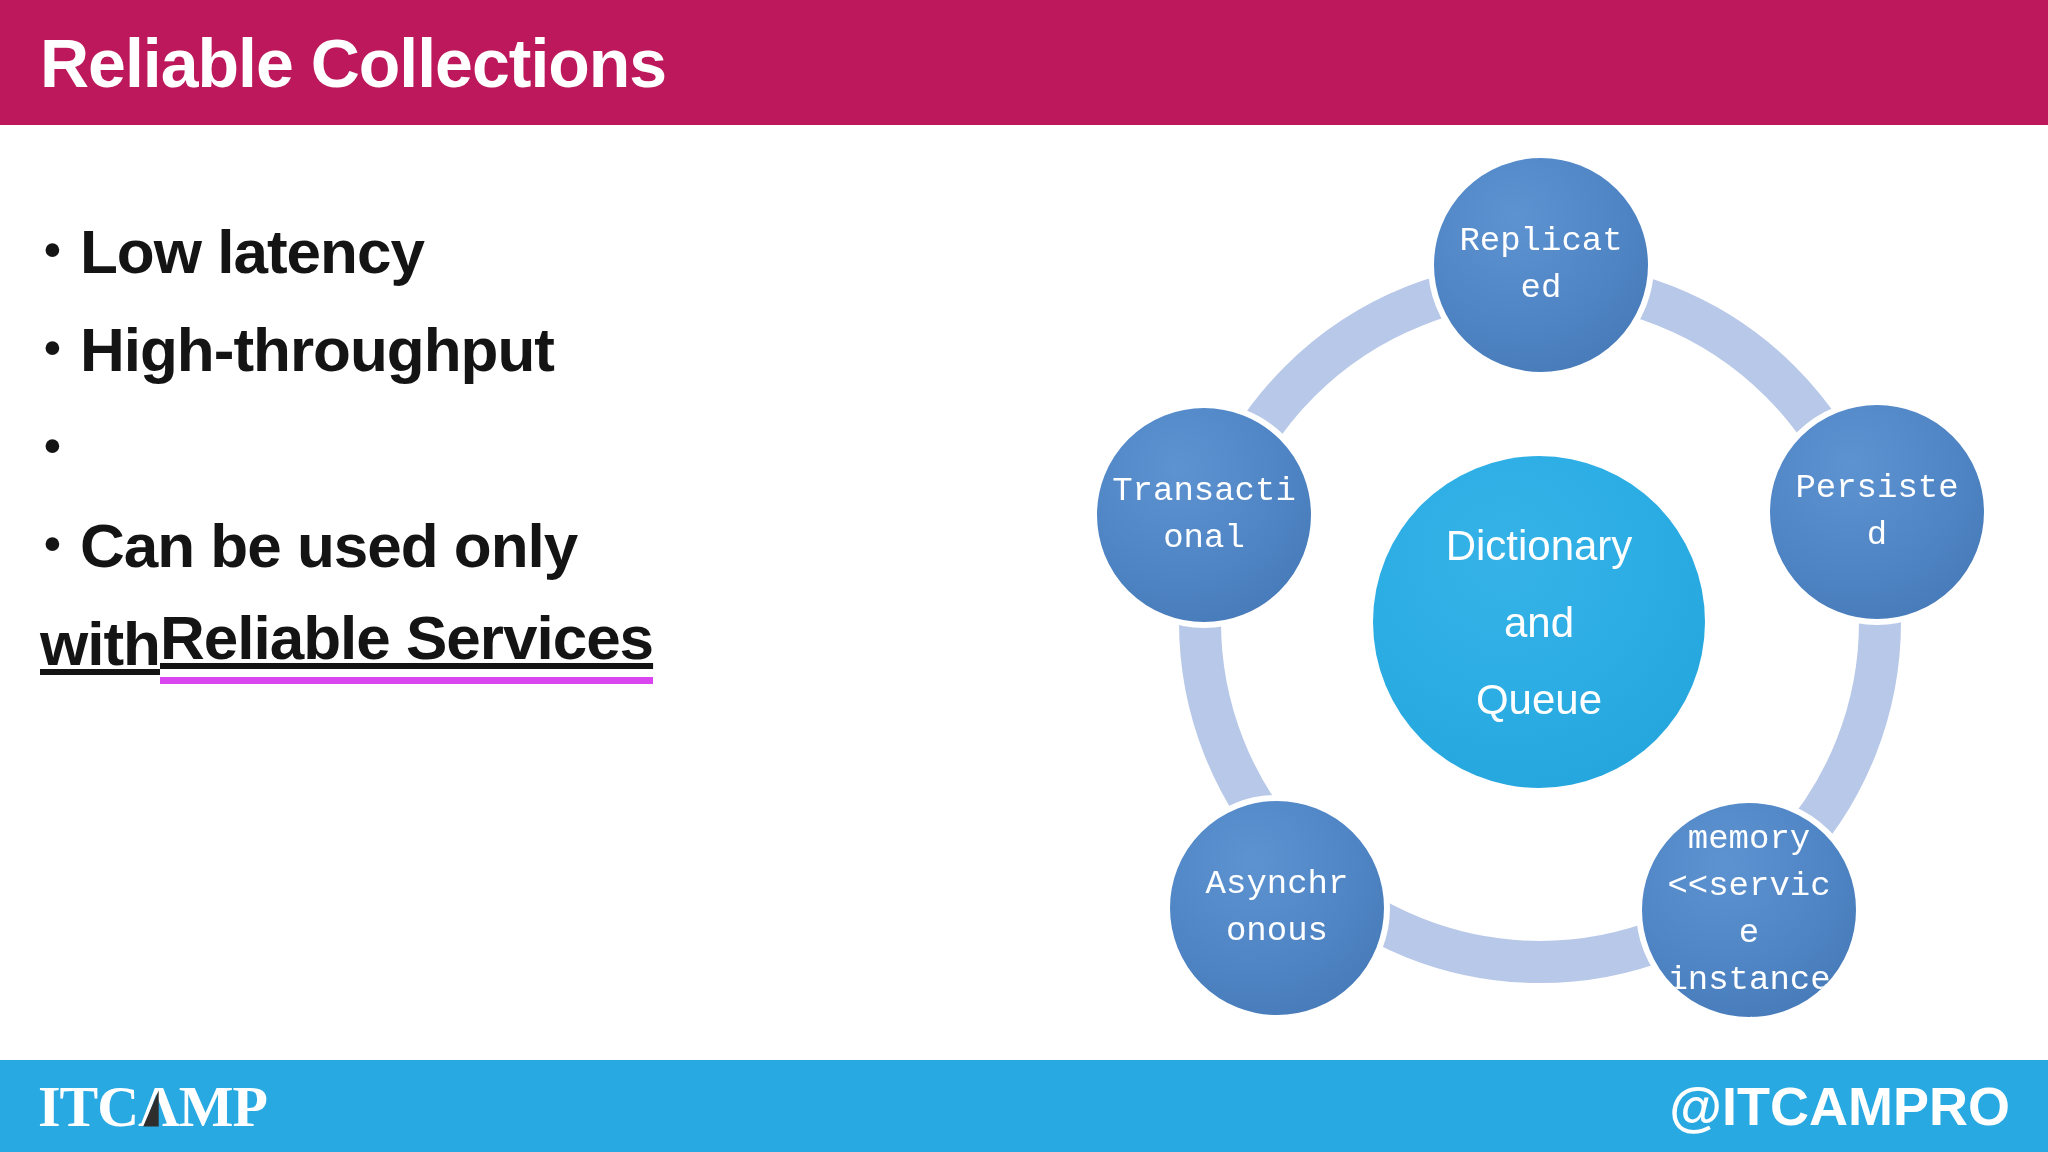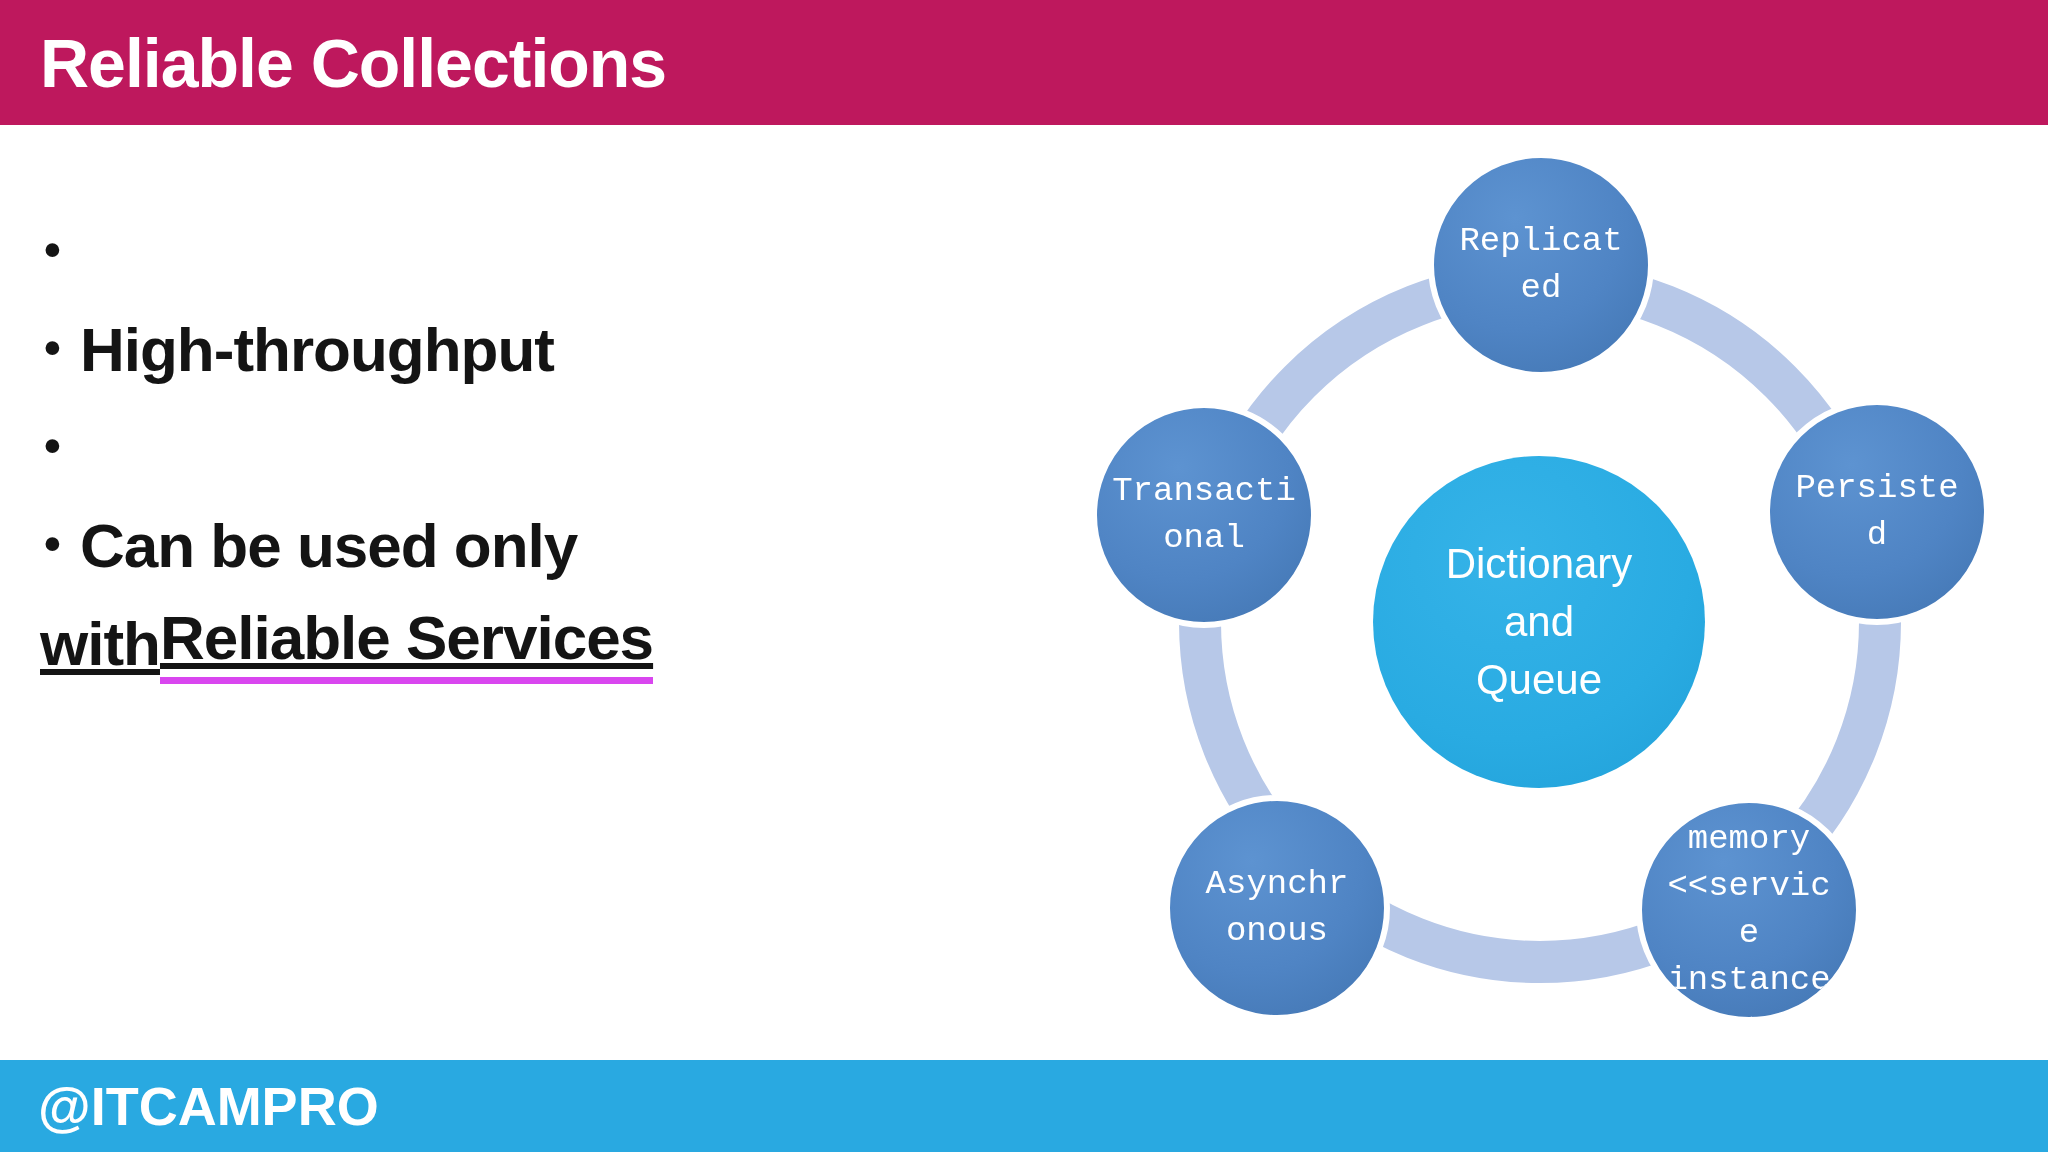--- a/index.html
+++ b/index.html
@@ -31,21 +31,21 @@
           color:#ffffff; font-size:34px; line-height:47px; white-space:pre-line;font-family:Liberation Mono, monospace; }
   .n-replicated    { left:1428px; top:152px; }
   .n-transactional { left:1091px; top:402px; }
   .n-persisted     { left:1764px; top:399px; }
   .n-asynchronous  { left:1164px; top:795px; }
   .n-inmemory      { left:1636px; top:797px; }
   .center-node { position:absolute; z-index:2; left:1373px; top:456px;
                  width:332px; height:332px; border-radius:50%;
                  background:radial-gradient(circle at 40% 30%, #35b3e8 0%, #29abe2 60%, #21a0d8 100%);
                  display:flex; align-items:center; justify-content:center; text-align:center;
-                 color:#ffffff; font-size:42px; line-height:58px; white-space:pre-line; }
+                 color:#ffffff; font-size:42px; line-height:77px; white-space:pre-line; }
 
   
   .footer { position:absolute; left:0; top:1060px; width:2048px; height:92px;
             background:#29a9e1; display:flex; align-items:center;
             justify-content:space-between; padding:0 38px; }
   .logo { display:inline-flex; align-items:baseline; color:#ffffff;
           font-family:"Liberation Serif", serif; font-weight:bold; font-size:58px;
           letter-spacing:-1px; }
   .logo-a { position:relative; display:inline-block; }
   .logo-a .tri { position:absolute; left:5px; bottom:13px; width:25px; height:36px;
@@ -57,20 +57,21 @@
 
 <div class="slide">
 
   <div class="header">
     <div class="title">Reliable Collections</div>
   </div>
 
   <div class="bullets">
     <div class="brow">
       <span class="dot">•</span>
+      <span>Low latency</span>
     </div>
     <div class="brow">
       <span class="dot">•</span>
       <span>High-throughput</span>
     </div>
     <div class="brow">
       <span class="dot">•</span>
     </div>
     <div class="brow">
       <span class="dot">•</span>
@@ -113,16 +114,21 @@
     </div>
 
     <div class="center-node">
       <span class="node-label">Dictionary
 and
 Queue</span>
     </div>
   </div>
 
   <div class="footer">
+    <div class="logo">
+      <span>ITC</span>
+        <span class="logo-a"><span>Λ</span><span class="tri"></span></span>
+        <span>MP</span>
+    </div>
     <div class="handle">@ITCAMPRO</div>
   </div>
 
 </div>
 
 </body></html>

